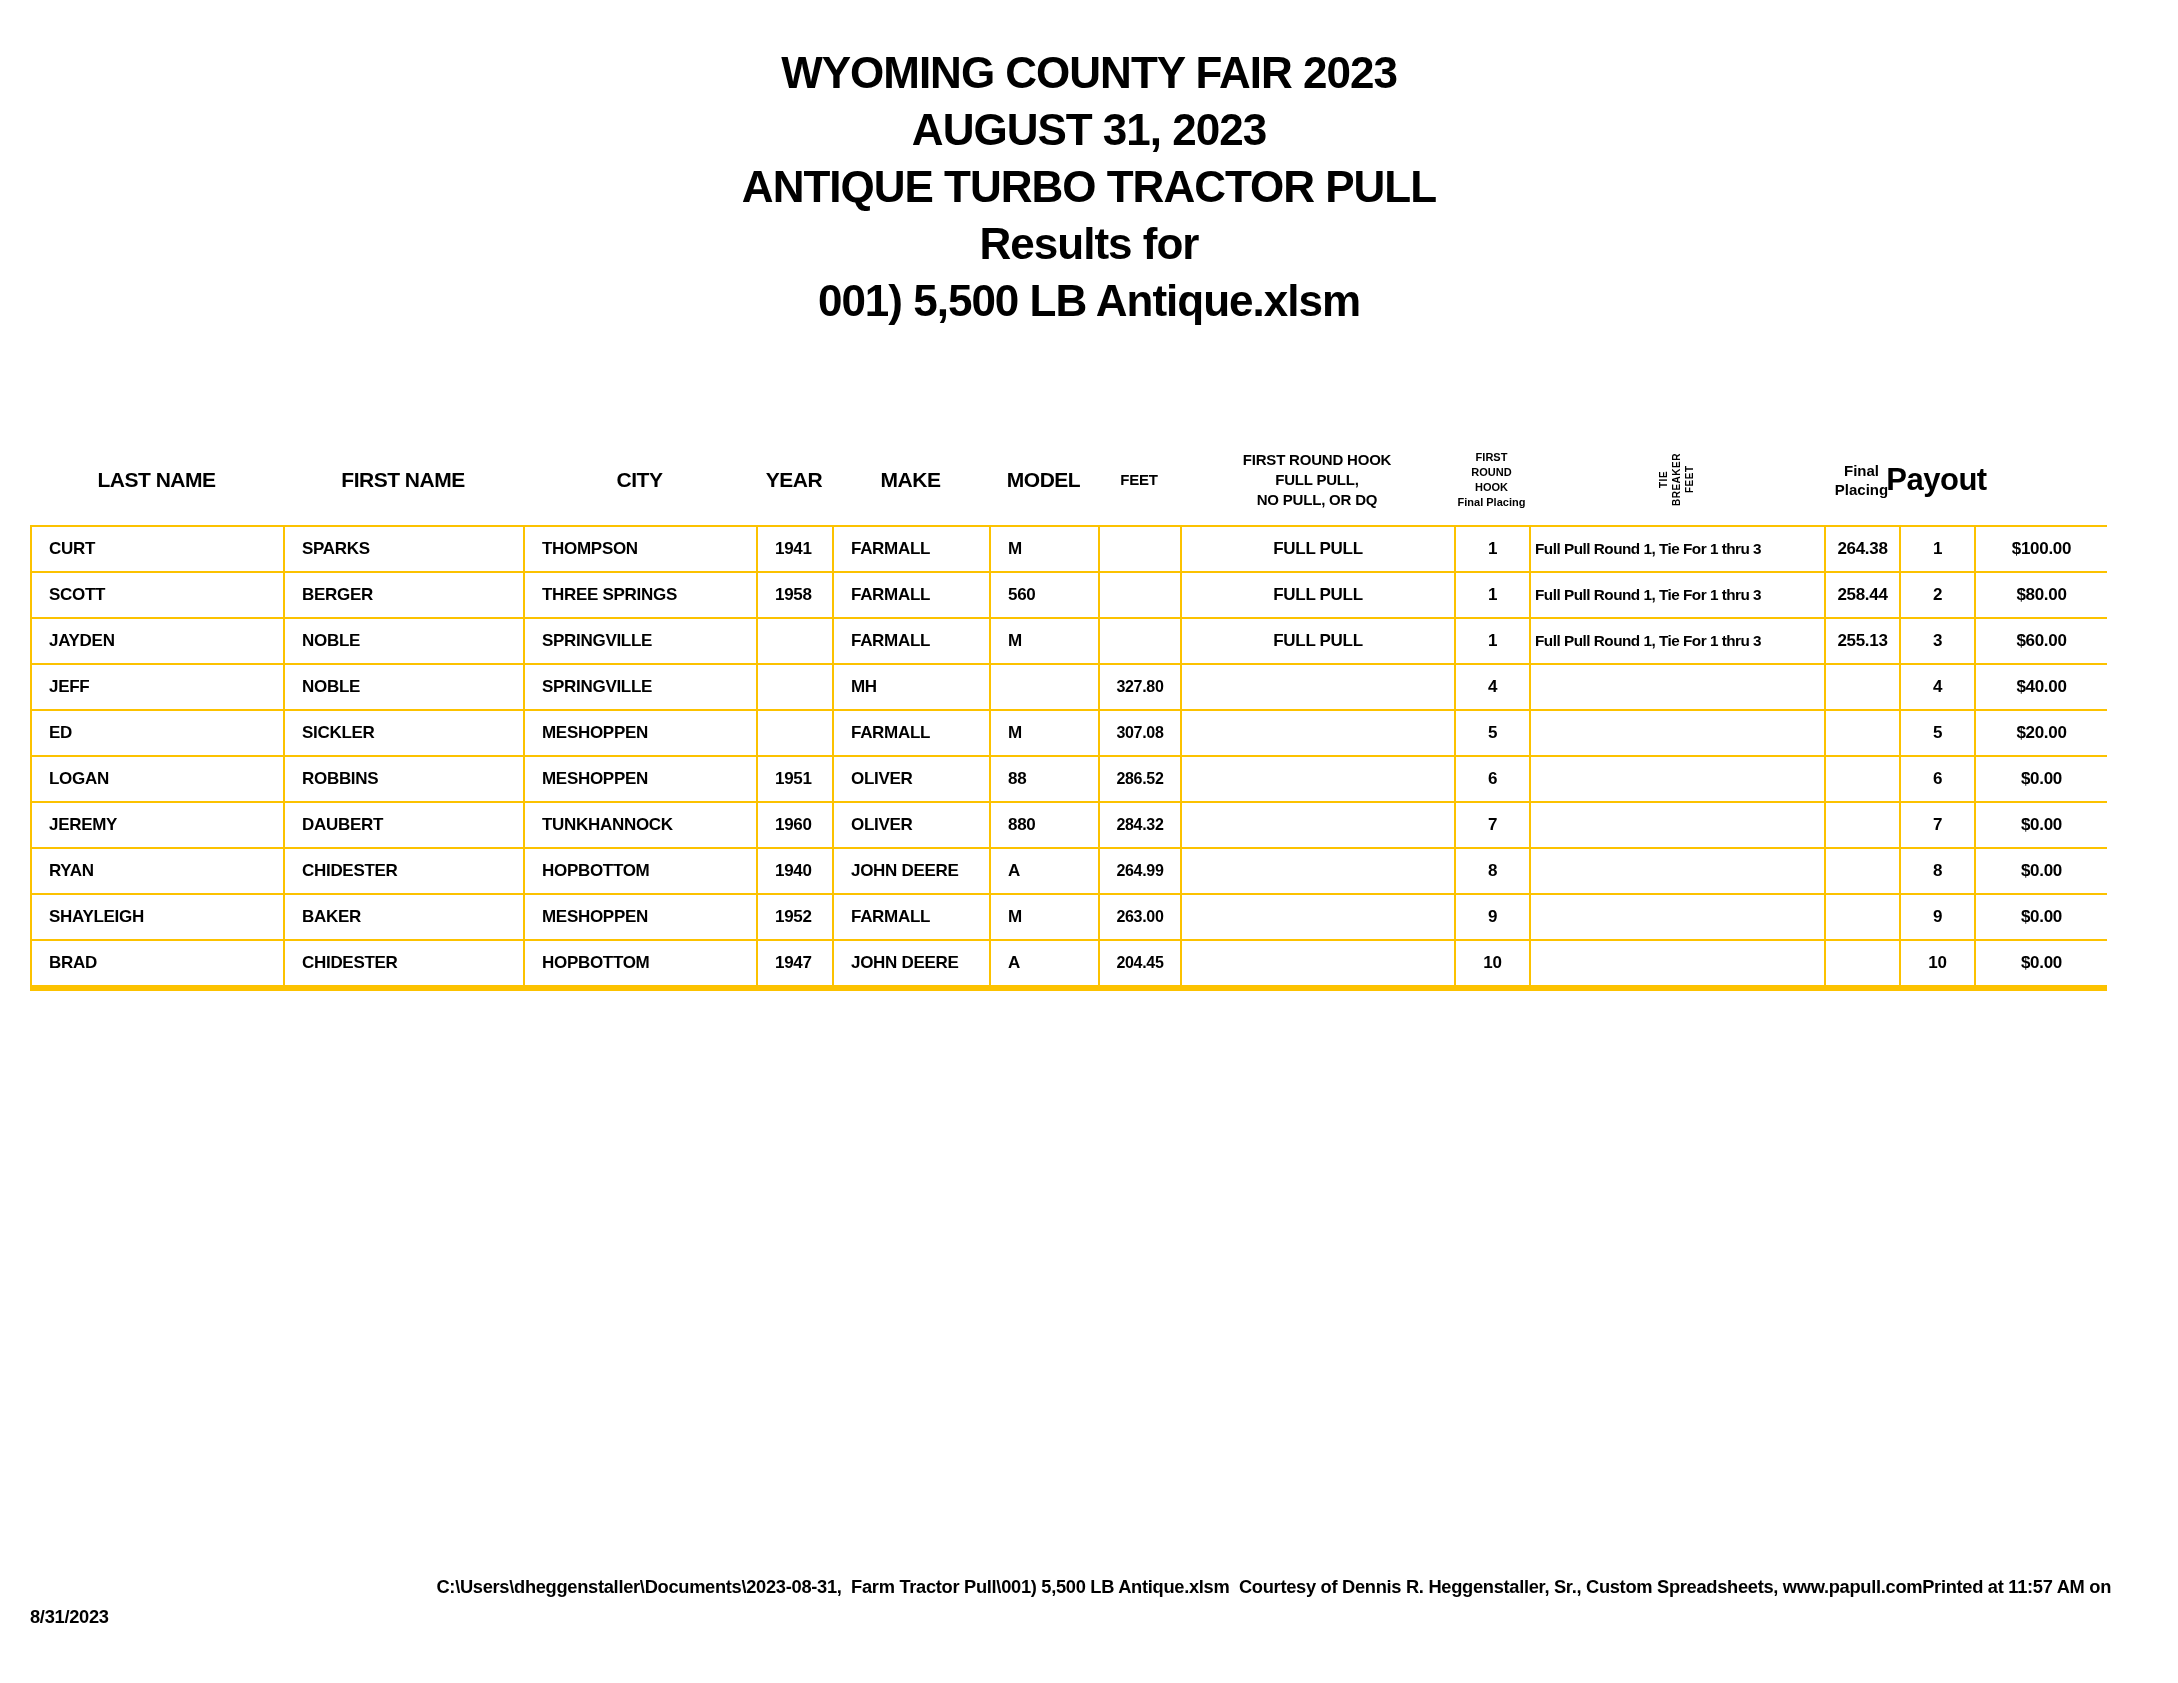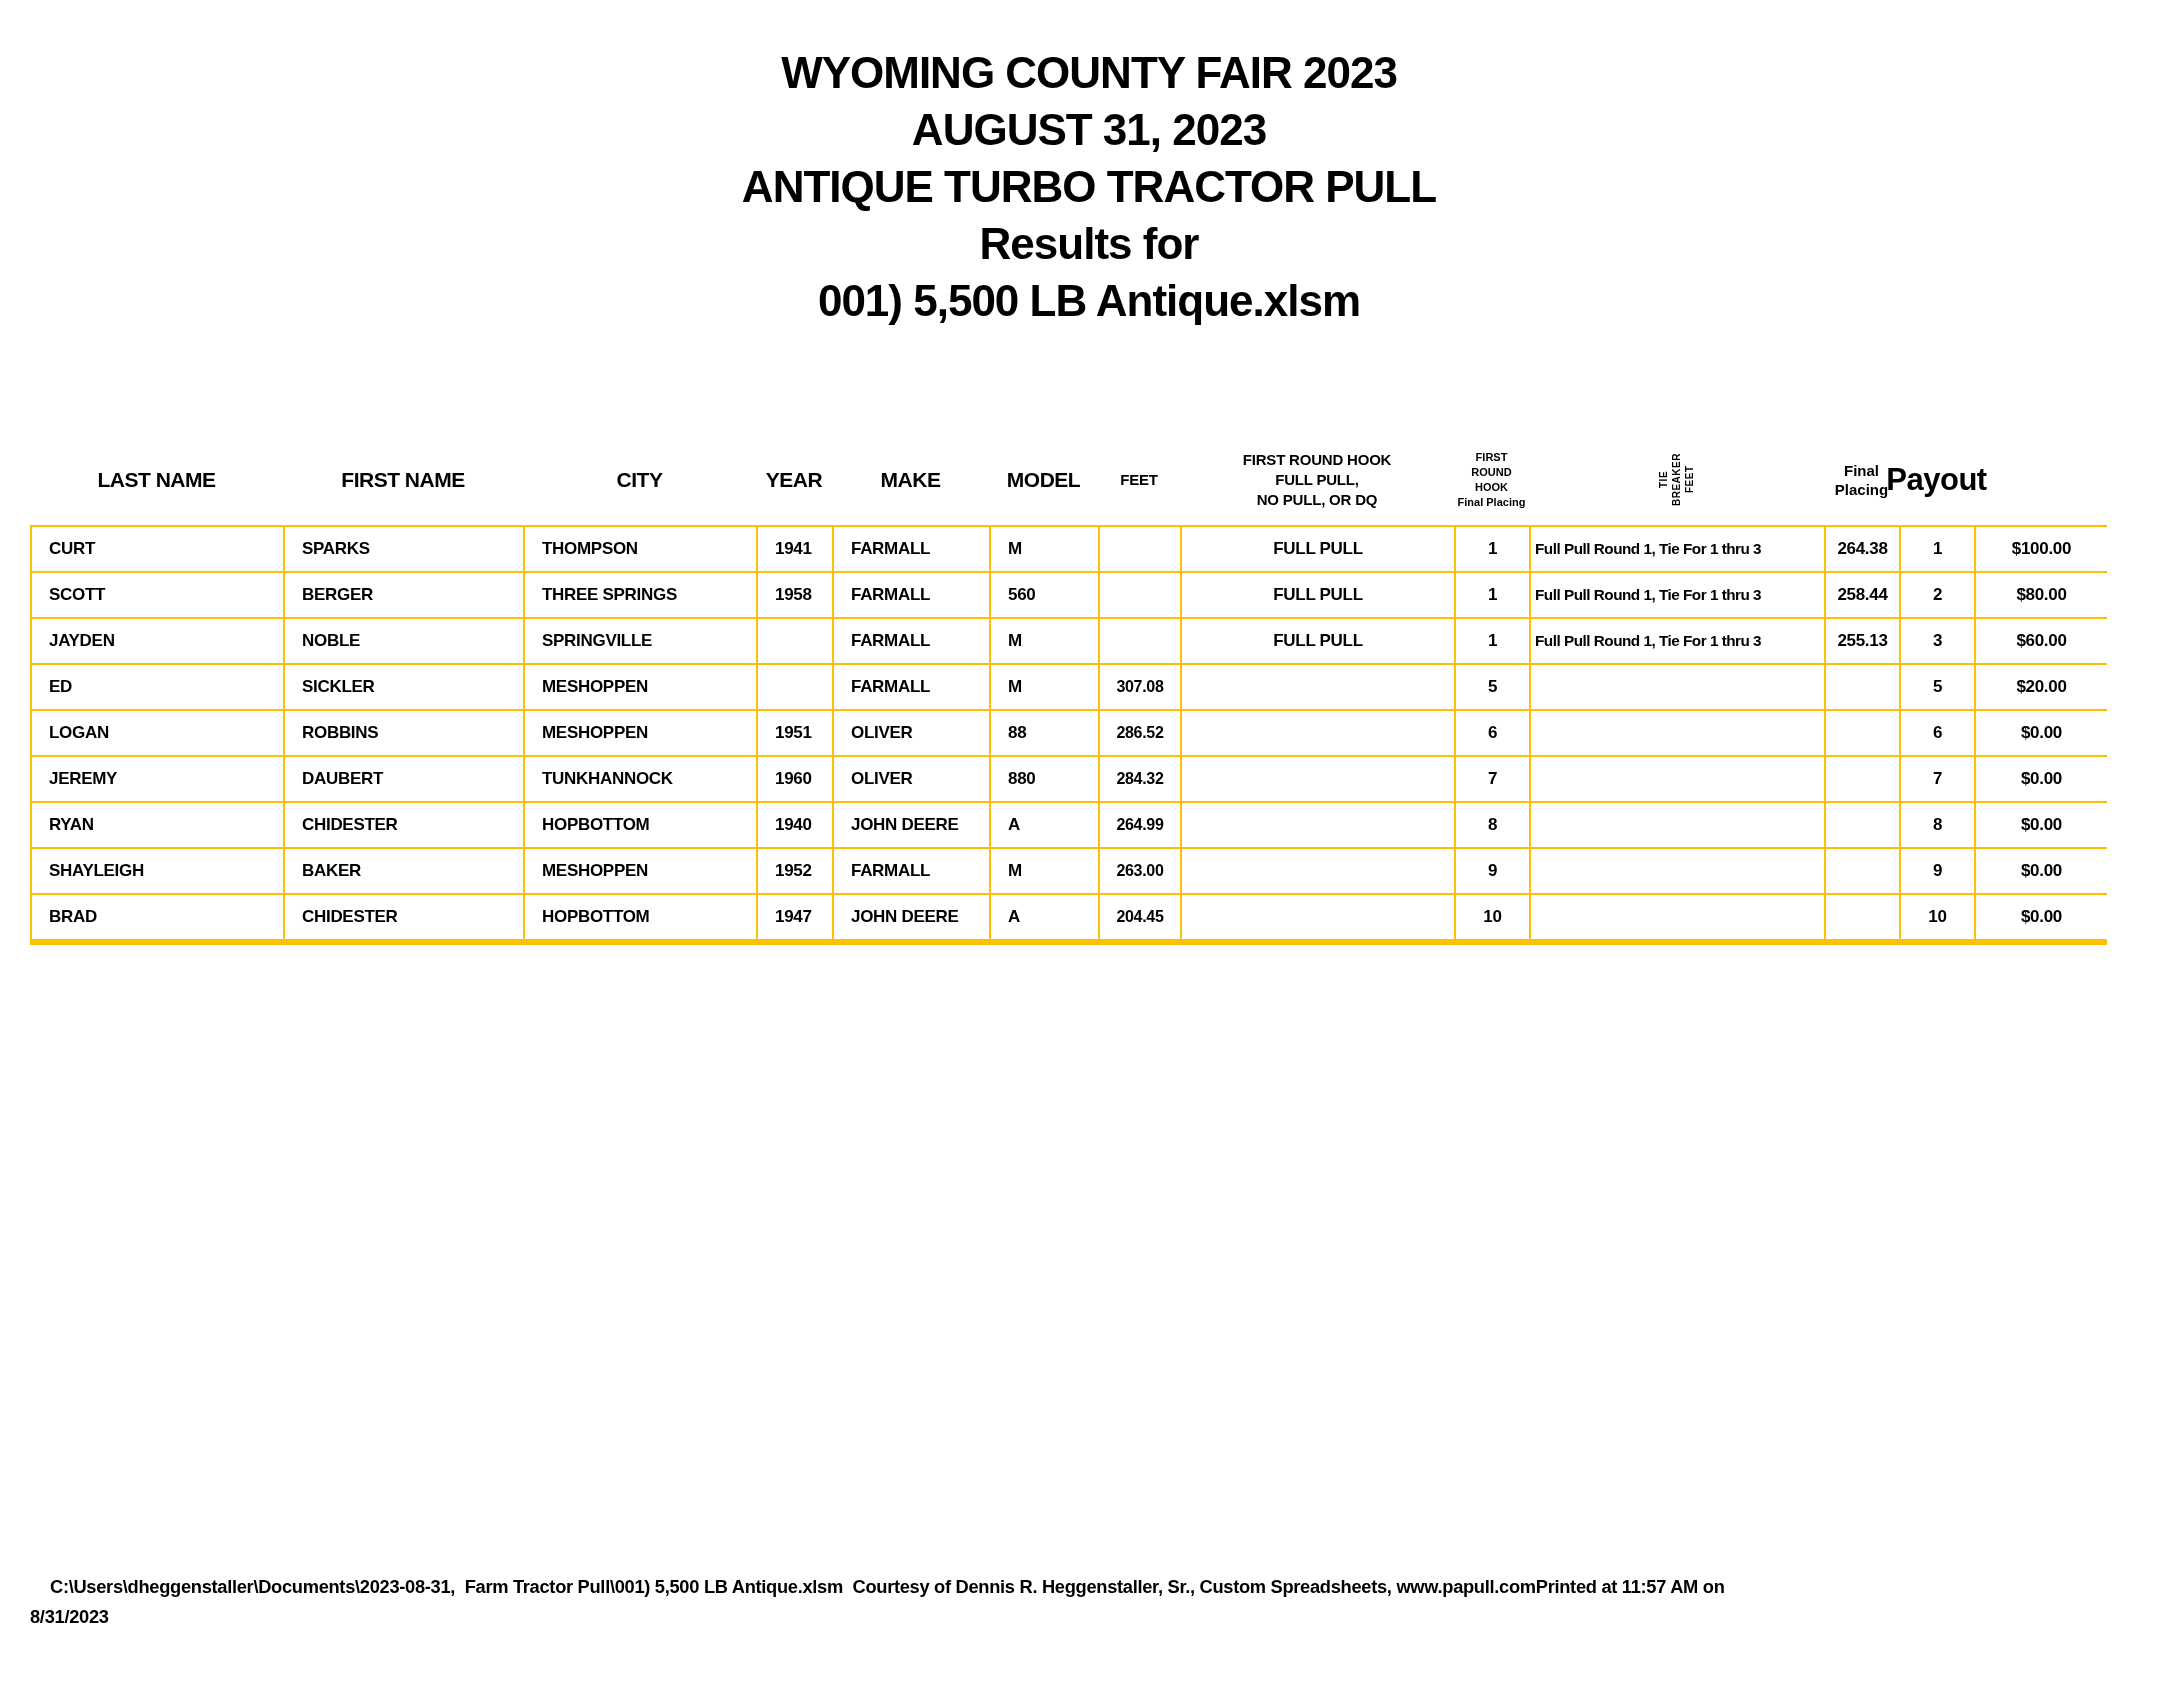--- a/index.html
+++ b/index.html
@@ -47,21 +47,21 @@
   .results-table tr:last-child td { border-bottom:6px solid var(--grid-color); }
   .results-table td.align-center { text-align:center; padding:0 2px; }
   .results-table td.col-ties { font-size:15.3px; letter-spacing:-0.5px; padding:0 4px; }
   .results-table td.col-feet { font-size:16px; }
 
   
   .footer {
     position:absolute; left:30px; top:1576px; width:2081px;
     font-weight:bold; font-size:18.3px; letter-spacing:-0.3px;
   }
-  .footer-line1 { display:flex; justify-content:flex-start; white-space:pre;margin-left:20px; }
+  .footer-line1 { display:flex; justify-content:flex-end; white-space:pre;margin-left:20px; }
   .footer-line2 { margin-top:8px; white-space:pre; }
 </style>
 </head>
 <body>
 
 <div class="title-block">
   <div class="title-line">WYOMING COUNTY FAIR 2023</div>
   <div class="title-line">AUGUST 31, 2023</div>
   <div class="title-line">ANTIQUE TURBO TRACTOR PULL</div>
   <div class="title-line">Results for</div>
@@ -170,20 +170,35 @@
         <td class="col-model align-left">M</td>
         <td class="col-feet align-center"></td>
         <td class="col-first_round_hook align-center">FULL PULL</td>
         <td class="col-frh_final_placing align-center">1</td>
         <td class="col-ties align-left">Full Pull Round 1, Tie For 1 thru 3</td>
         <td class="col-tie_breaker_feet align-center">255.13</td>
         <td class="col-final_placing align-center">3</td>
         <td class="col-payout align-center">$60.00</td>
       </tr>
       <tr>
+        <td class="col-first_name align-left">JEFF</td>
+        <td class="col-last_name align-left">NOBLE</td>
+        <td class="col-city align-left">SPRINGVILLE</td>
+        <td class="col-year align-left"></td>
+        <td class="col-make align-left">MH</td>
+        <td class="col-model align-left"></td>
+        <td class="col-feet align-center">327.80</td>
+        <td class="col-first_round_hook align-center"></td>
+        <td class="col-frh_final_placing align-center">4</td>
+        <td class="col-ties align-left"></td>
+        <td class="col-tie_breaker_feet align-center"></td>
+        <td class="col-final_placing align-center">4</td>
+        <td class="col-payout align-center">$40.00</td>
+      </tr>
+      <tr>
         <td class="col-first_name align-left">ED</td>
         <td class="col-last_name align-left">SICKLER</td>
         <td class="col-city align-left">MESHOPPEN</td>
         <td class="col-year align-left"></td>
         <td class="col-make align-left">FARMALL</td>
         <td class="col-model align-left">M</td>
         <td class="col-feet align-center">307.08</td>
         <td class="col-first_round_hook align-center"></td>
         <td class="col-frh_final_placing align-center">5</td>
         <td class="col-ties align-left"></td>

